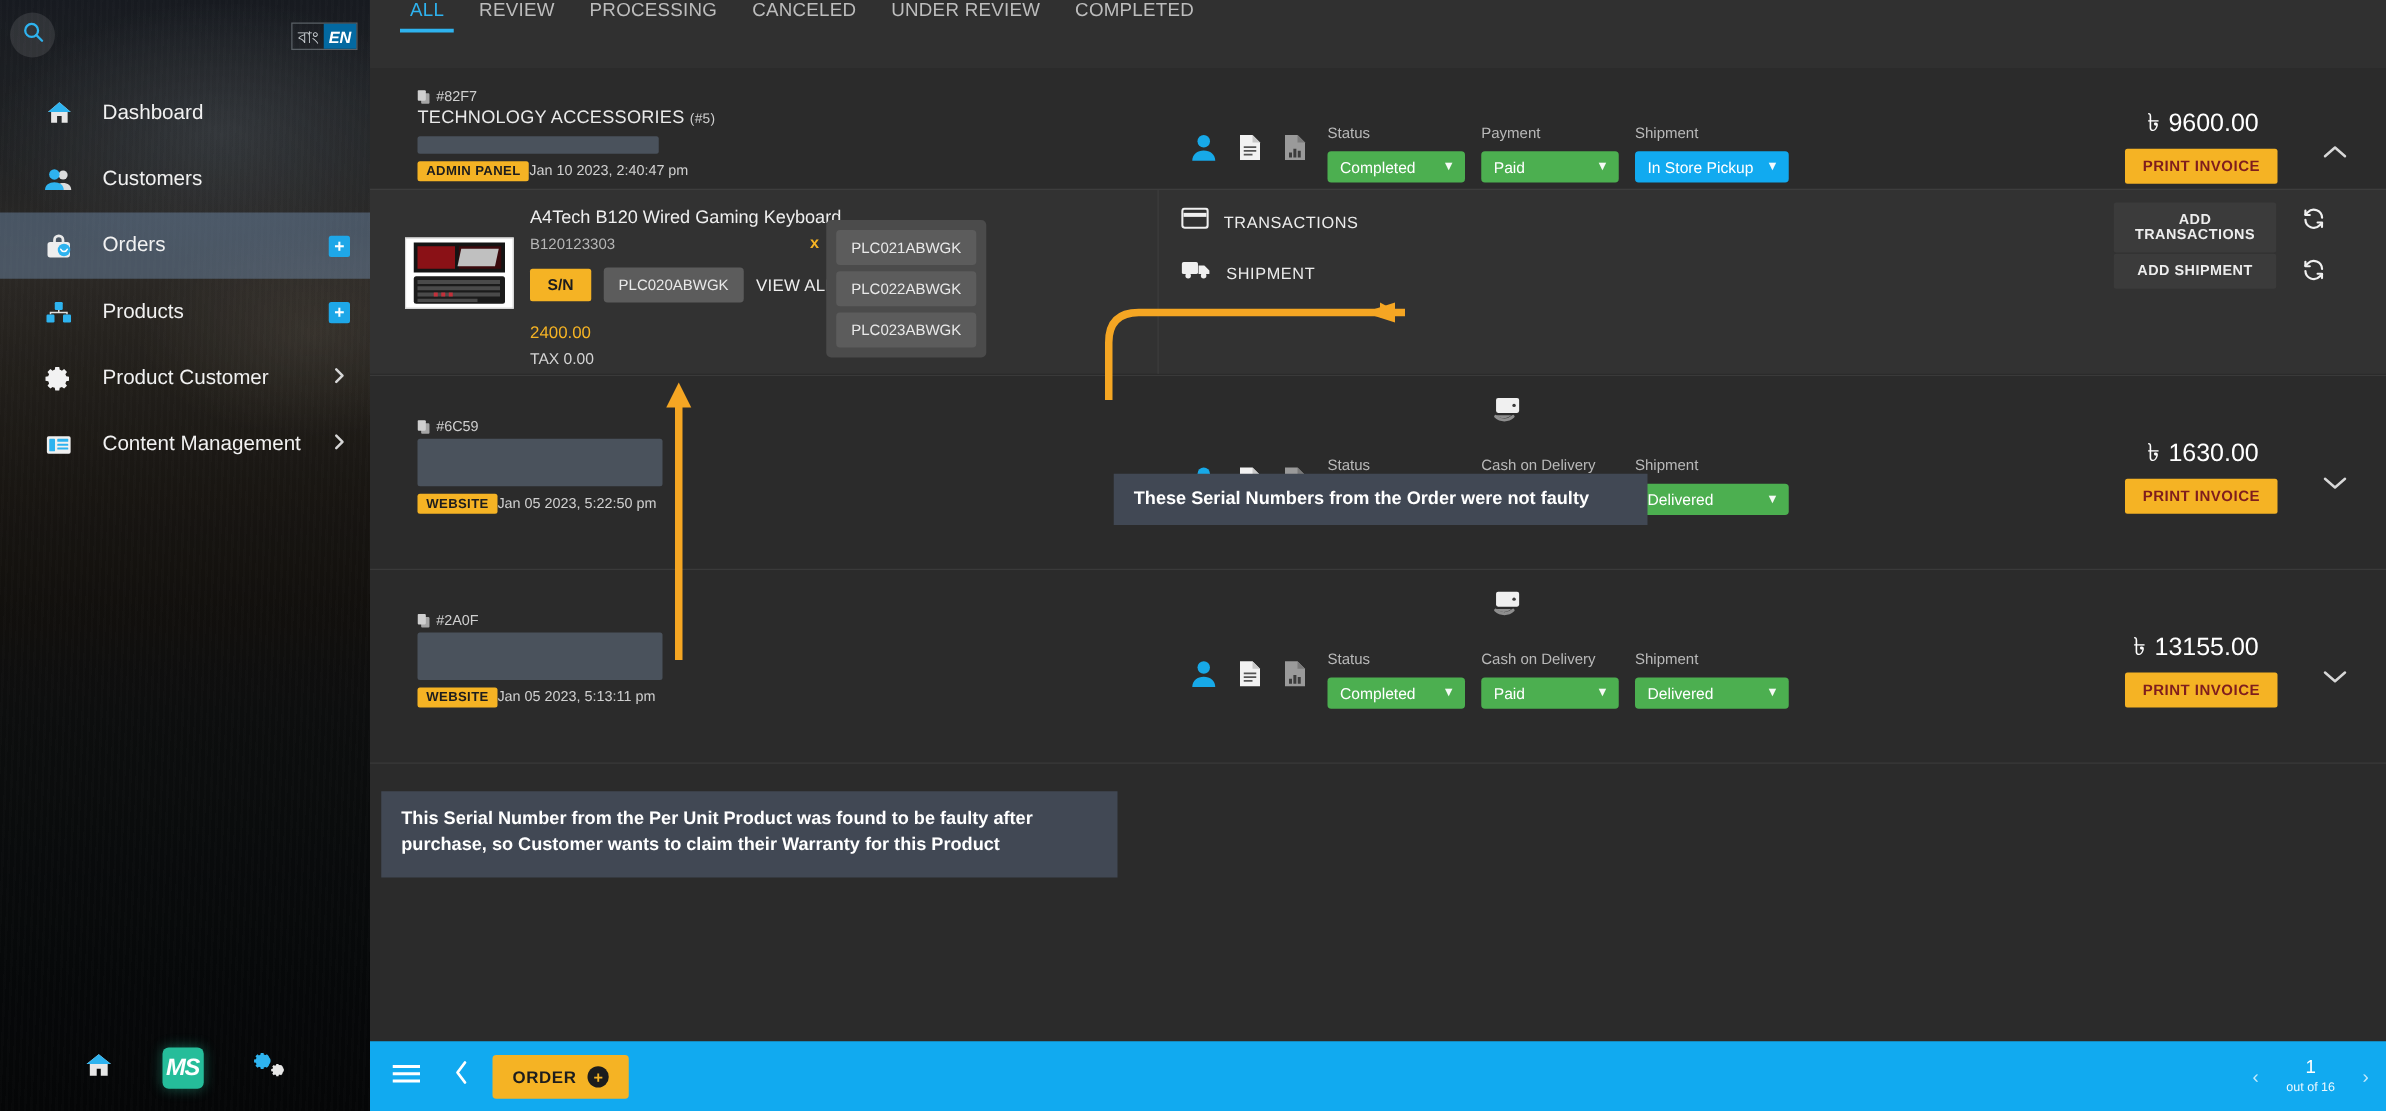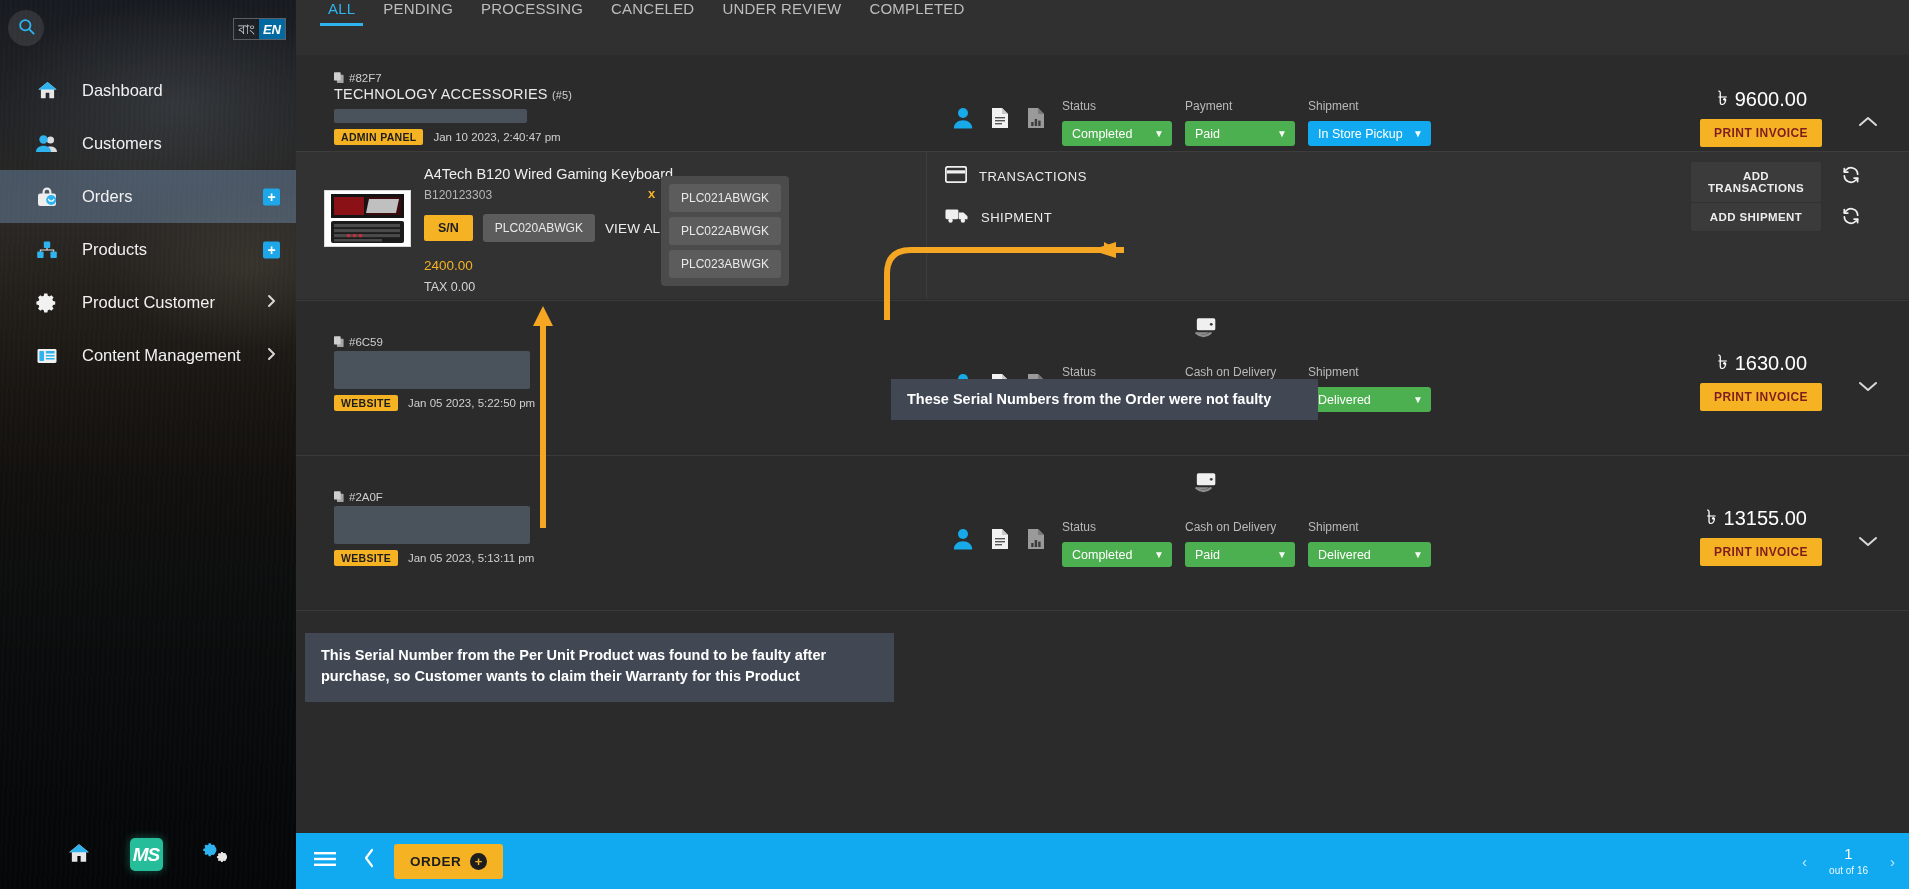--- a/index.html
+++ b/index.html
@@ -154,21 +154,21 @@
   .ord-title {
     position: absolute; left: 38px; top: 31px;
     font-size: 14.5px; color: #eaeaea; letter-spacing: .2px;
   }
   .ord-title .sub { font-size: 11px; color: #cfcfcf; }
   .ord-blank {
     position: absolute; left: 38px;
     background: #4a525c; border-radius: 2px;
   }
   .ord-tagrow {
-    position: absolute; left: 38px; display: flex; align-items: center; gap: 10px;
+    position: absolute; left: 38px; display: flex; align-items: center; 
   }
   .tag {
     font-size: 10.5px; font-weight: 700; color: #1d1d1d;
     background: #f5b324; padding: 2px 7px; border-radius: 2px;
     letter-spacing: .3px;
   }
   .ord-date { font-size: 11.5px; color: #d0d0d0; }
 
   .row-icons { position: absolute; display: flex; gap: 18px; align-items: center; }
 
@@ -408,21 +408,21 @@
   <main class="main">
 
 
     <div class="tabs">
       <div class="tab active">
         <span class="badge">99+</span>
         <span>ALL</span>
       </div>
       <div class="tab">
         <span class="badge">99+</span>
-        <span>PENDING</span>
+        <span>REVIEW</span>
       </div>
       <div class="tab">
         <span class="badge">43</span>
         <span>PROCESSING</span>
       </div>
       <div class="tab">
         <span>CANCELED</span>
       </div>
       <div class="tab">
         <span>UNDER REVIEW</span>

